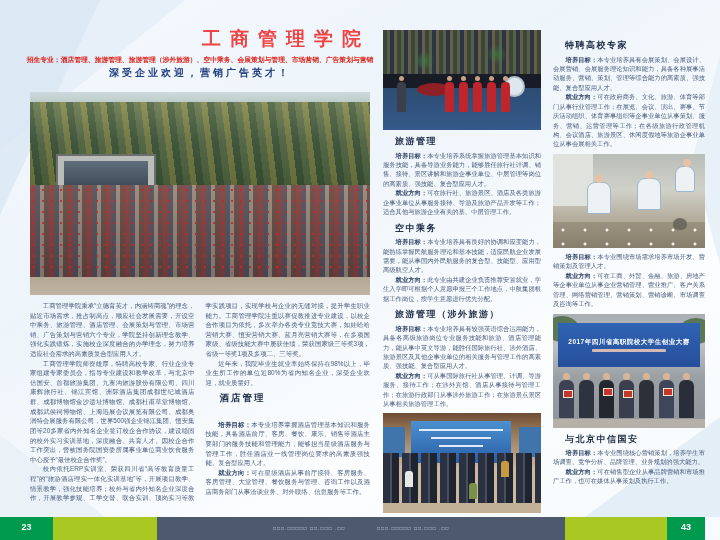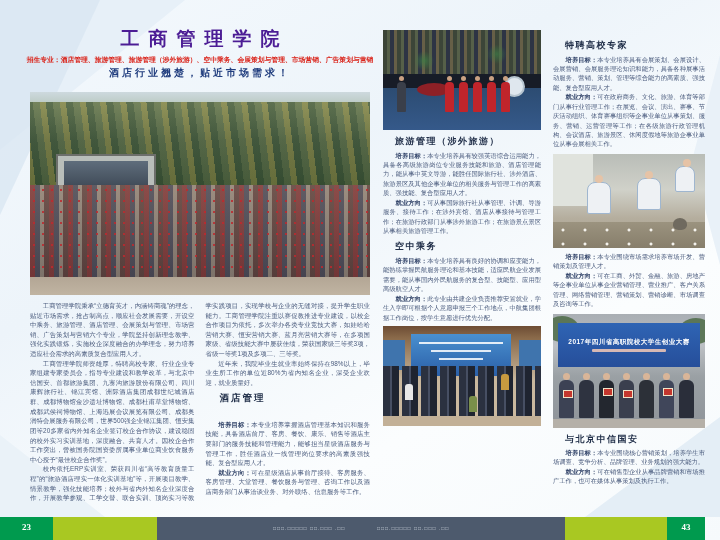--- a/index.html
+++ b/index.html
@@ -11,22 +11,22 @@
   
   .bg{position:absolute;inset:0;background:linear-gradient(150deg,#f4f9fd 0%,#edf4fa 35%,#fbfdfe 70%,#f6fafc 100%);}
   .deco{position:absolute;}
   .deco-tl-1{left:0;top:0;width:185px;height:150px;background:#e7f0f8;clip-path:polygon(0 0,100% 0,0 100%);}
   .deco-tl-2{left:0;top:0;width:100px;height:215px;background:#d8e6f2;clip-path:polygon(0 0,100% 0,0 100%);opacity:.75;}
   .deco-rt{right:0;top:55px;width:28px;height:210px;background:#e9f1f8;clip-path:polygon(100% 0,100% 100%,0 50%);}
   .deco-rb{right:0;bottom:23px;width:135px;height:100px;background:#e4eef6;clip-path:polygon(100% 0,100% 100%,0 100%);}
   .deco-lb{left:0;bottom:23px;width:105px;height:82px;background:#eaf2f8;clip-path:polygon(0 0,100% 100%,0 100%);}
 
   
-  .lp-title{position:absolute;left:30px;top:26px;width:340px;text-align:center;
-    color:#4c1d95;font-size:19px;font-weight:bold;letter-spacing:9px;text-indent:9px;}
+  .lp-title{position:absolute;left:30px;top:26px;width:340px;text-align:right;
+    color:#ef4444;font-size:19px;font-weight:bold;letter-spacing:9px;text-indent:9px;}
   .lp-subtitle{position:absolute;left:14px;top:55px;width:372px;text-align:center;
     color:#da251c;font-size:6.8px;font-weight:bold;}
   .lp-tagline{position:absolute;left:30px;top:66px;width:340px;text-align:center;
     color:#203d7e;font-size:10px;font-weight:bold;letter-spacing:3px;}
 
   
   .photo{position:relative;overflow:hidden;background:#888;}
   .lp-photo{position:absolute;left:30px;top:92px;width:340px;height:203px;}
   .ph-sky{position:absolute;left:0;top:0;right:0;height:14px;background:linear-gradient(180deg,#cdd9de,#b9c8bf);}
   .ph-mountain{position:absolute;left:0;top:10px;right:0;height:86px;
@@ -107,38 +107,38 @@
   .rp-col h3{font-size:9px;font-weight:bold;color:#22304a;margin:5px 0 2px;letter-spacing:1.5px;padding-left:12px;}
   .rp-col .sec{margin-bottom:3px;}
 
   
   .footer{position:absolute;bottom:0;height:23px;}
   .f-green-l{left:0;width:53px;background:#009a4e;}
   .f-lime-l{left:53px;width:104px;background:#a9c822;}
   .f-slate{left:157px;width:408px;background:#4d5a6d;}
   .f-lime-r{left:565px;width:102px;background:#a9c822;}
   .f-green-r{left:667px;width:38px;background:#009a4e;}
-  .page-no{position:absolute;top:5px;width:100%;text-align:center;color:#ffffff;font-size:9px;font-weight:bold;font-family:Liberation Serif, serif;}
+  .page-no{position:absolute;top:5px;width:100%;text-align:center;color:#ffffff;font-size:9px;font-weight:bold;}
   .f-note{position:absolute;top:8px;color:#cdd5de;font-size:5px;letter-spacing:1px;white-space:nowrap;}
   .f-note-left{left:116px;}
   .f-note-right{left:220px;}
 </style>
 </head>
 <body>
 
 <div class="bg"></div>
 <div class="deco deco-tl-1"></div>
 <div class="deco deco-tl-2"></div>
 <div class="deco deco-rt"></div>
 <div class="deco deco-rb"></div>
 <div class="deco deco-lb"></div>
 
 <div class="lp-title">工商管理学院</div>
 <div class="lp-subtitle">招生专业：酒店管理、旅游管理、旅游管理（涉外旅游）、空中乘务、会展策划与管理、市场营销、广告策划与营销</div>
-<div class="lp-tagline">酒店行业翘楚，贴近市场需求！</div>
+<div class="lp-tagline">深受企业欢迎，营销广告英才！</div>
 
 <div class="photo lp-photo">
   <div class="ph-sky"></div>
   <div class="ph-mountain"></div>
   <div class="ph-screen">
     <div class="ph-screen-inner"></div>
   </div>
   <div class="ph-crowd"></div>
   <div class="ph-gravel"></div>
 </div>
@@ -161,31 +161,36 @@
     <div class="ar-table"></div>
     <div class="ar-badge"></div>
     <div class="ar-person dark" style="left:14px;"></div>
     <div class="ar-person" style="left:62px;"></div>
     <div class="ar-person" style="left:76px;"></div>
     <div class="ar-person" style="left:90px;"></div>
     <div class="ar-person" style="left:104px;"></div>
     <div class="ar-person" style="left:118px;"></div>
   </div>
 
+  <div class="sec">
+    <h3>旅游管理</h3>
+    <p><span class="lbl">培养目标：</span><span>本专业培养系统掌握旅游管理基本知识和服务技能，具备导游业务能力，能够胜任旅行社计调、销售、接待、景区讲解和旅游企事业单位、中层管理等岗位的高素质、强技能、复合型应用人才。</span></p>
+    <p><span class="lbl">就业方向：</span><span>可在旅行社、旅游景区、酒店及各类旅游企事业单位从事服务接待、导游及旅游产品开发等工作；适合其他与旅游企业有关的基、中层管理工作。</span></p>
+  </div>
+
+  <div class="sec">
+    <h3>空中乘务</h3>
+    <p><span class="lbl">培养目标：</span><span>本专业培养具有良好的协调和应变能力，能熟练掌握民航服务理论和基本技能，适应民航企业发展需要，能从事国内外民航服务的复合型、技能型、应用型高级航空人才。</span></p>
+    <p><span class="lbl">就业方向：</span><span>此专业由共建企业负责推荐安置就业，学生入学即可根据个人意愿申报三个工作地点，中航集团根据工作岗位，按学生意愿进行优先分配。</span></p>
+  </div>
 
   <div class="sec">
     <h3>旅游管理（涉外旅游）</h3>
     <p><span class="lbl">培养目标：</span><span>本专业培养具有较强英语综合运用能力，具备各高级旅游岗位专业服务技能和旅游、酒店管理能力，能从事中英文导游，能胜任国际旅行社、涉外酒店、旅游景区及其他企事业单位的相关服务与管理工作的高素质、强技能、复合型应用人才。</span></p>
     <p><span class="lbl">就业方向：</span><span>可从事国际旅行社从事管理、计调、导游服务、接待工作；在涉外宾馆、酒店从事接待与管理工作；在旅游行政部门从事涉外旅游工作；在旅游景点景区从事相关旅游管理工作。</span></p>
-  </div>
-
-  <div class="sec">
-    <h3>空中乘务</h3>
-    <p><span class="lbl">培养目标：</span><span>本专业培养具有良好的协调和应变能力，能熟练掌握民航服务理论和基本技能，适应民航企业发展需要，能从事国内外民航服务的复合型、技能型、应用型高级航空人才。</span></p>
-    <p><span class="lbl">就业方向：</span><span>此专业由共建企业负责推荐安置就业，学生入学即可根据个人意愿申报三个工作地点，中航集团根据工作岗位，按学生意愿进行优先分配。</span></p>
   </div>
 
   <div class="photo photo-fair">
     <div class="jf-screen"></div>
     <div class="jf-line" style="top:16px;left:36px;width:84px;"></div>
     <div class="jf-line" style="top:24px;left:48px;width:60px;"></div>
     <div class="jf-line" style="top:32px;left:56px;width:44px;"></div>
     <div class="jf-side" style="left:0;"></div>
     <div class="jf-side" style="right:0;"></div>
     <div class="jf-row" style="bottom:34px;height:26px;"></div>

